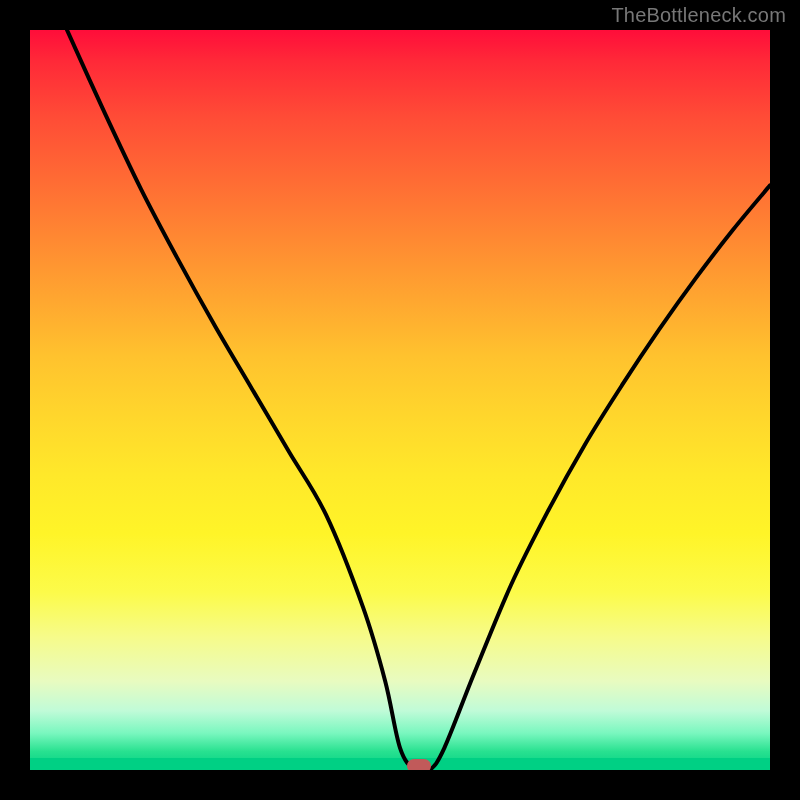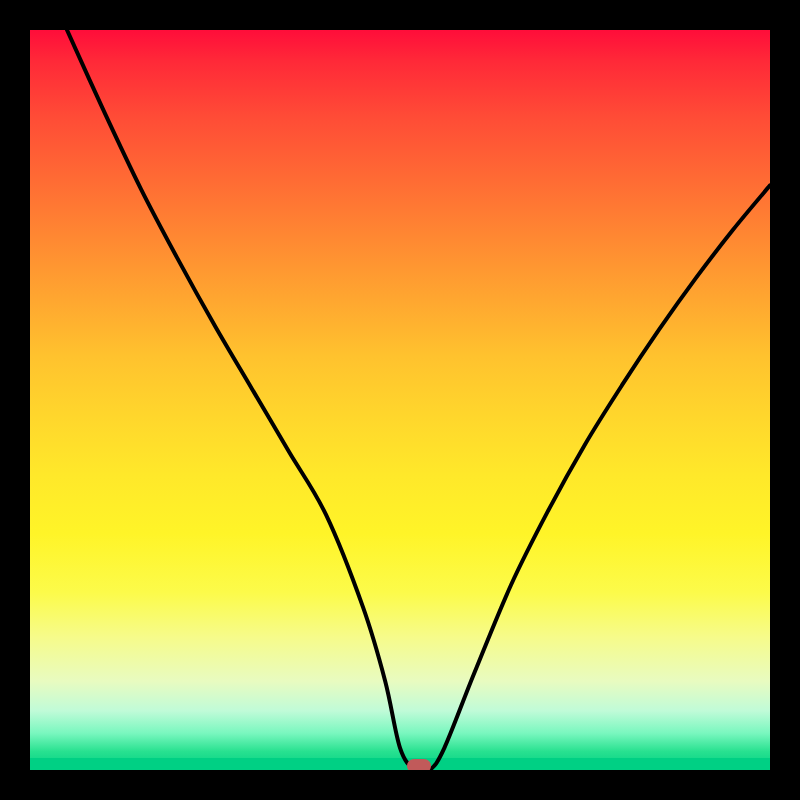--- a/index.html
+++ b/index.html
@@ -82,20 +82,21 @@
     font-family: Arial, Helvetica, sans-serif;
     font-size: 20px;
     letter-spacing: 0.2px;
   }
 </style>
 </head>
 <body>
 
 <div class="frame">
 
+  <div class="watermark">TheBottleneck.com</div>
 
   <div class="plot-area">
     <div class="gradient"></div>
     <div class="green-base"></div>
 
     <svg class="curve" viewBox="0 0 740 740" preserveAspectRatio="none">
       <path id="curve-path" d="M 37.00 0.00 C 43.17 13.57, 61.67 54.88, 74.00 81.40 C 86.33 107.92, 98.67 134.43, 111.00 159.10 C 123.33 183.77, 135.67 206.58, 148.00 229.40 C 160.33 252.22, 172.67 274.42, 185.00 296.00 C 197.33 317.58, 209.67 337.93, 222.00 358.90 C 234.33 379.87, 246.67 400.83, 259.00 421.80 C 271.33 442.77, 283.67 458.80, 296.00 484.70 C 308.33 510.60, 323.13 549.45, 333.00 577.20 C 342.87 604.95, 349.03 627.77, 355.20 651.20 C 361.37 674.63, 365.07 703.00, 370.00 717.80 C 374.93 732.60, 379.87 736.30, 384.80 740.00 C 389.73 743.70, 394.67 743.70, 399.60 740.00 C 404.53 736.30, 407.00 733.83, 414.40 717.80 C 421.80 701.77, 432.90 670.93, 444.00 643.80 C 455.10 616.67, 468.67 582.13, 481.00 555.00 C 493.33 527.87, 505.67 504.43, 518.00 481.00 C 530.33 457.57, 542.67 435.37, 555.00 414.40 C 567.33 393.43, 579.67 374.32, 592.00 355.20 C 604.33 336.08, 616.67 317.58, 629.00 299.70 C 641.33 281.82, 653.67 264.55, 666.00 247.90 C 678.33 231.25, 690.67 215.22, 703.00 199.80 C 715.33 184.38, 733.83 162.80, 740.00 155.40" fill="none" stroke="#000" stroke-width="4" stroke-linejoin="round" stroke-linecap="round"></path>
     </svg>
 
     <div class="marker" id="marker" style="left: 388.5px; top: 736.3px;"></div>

